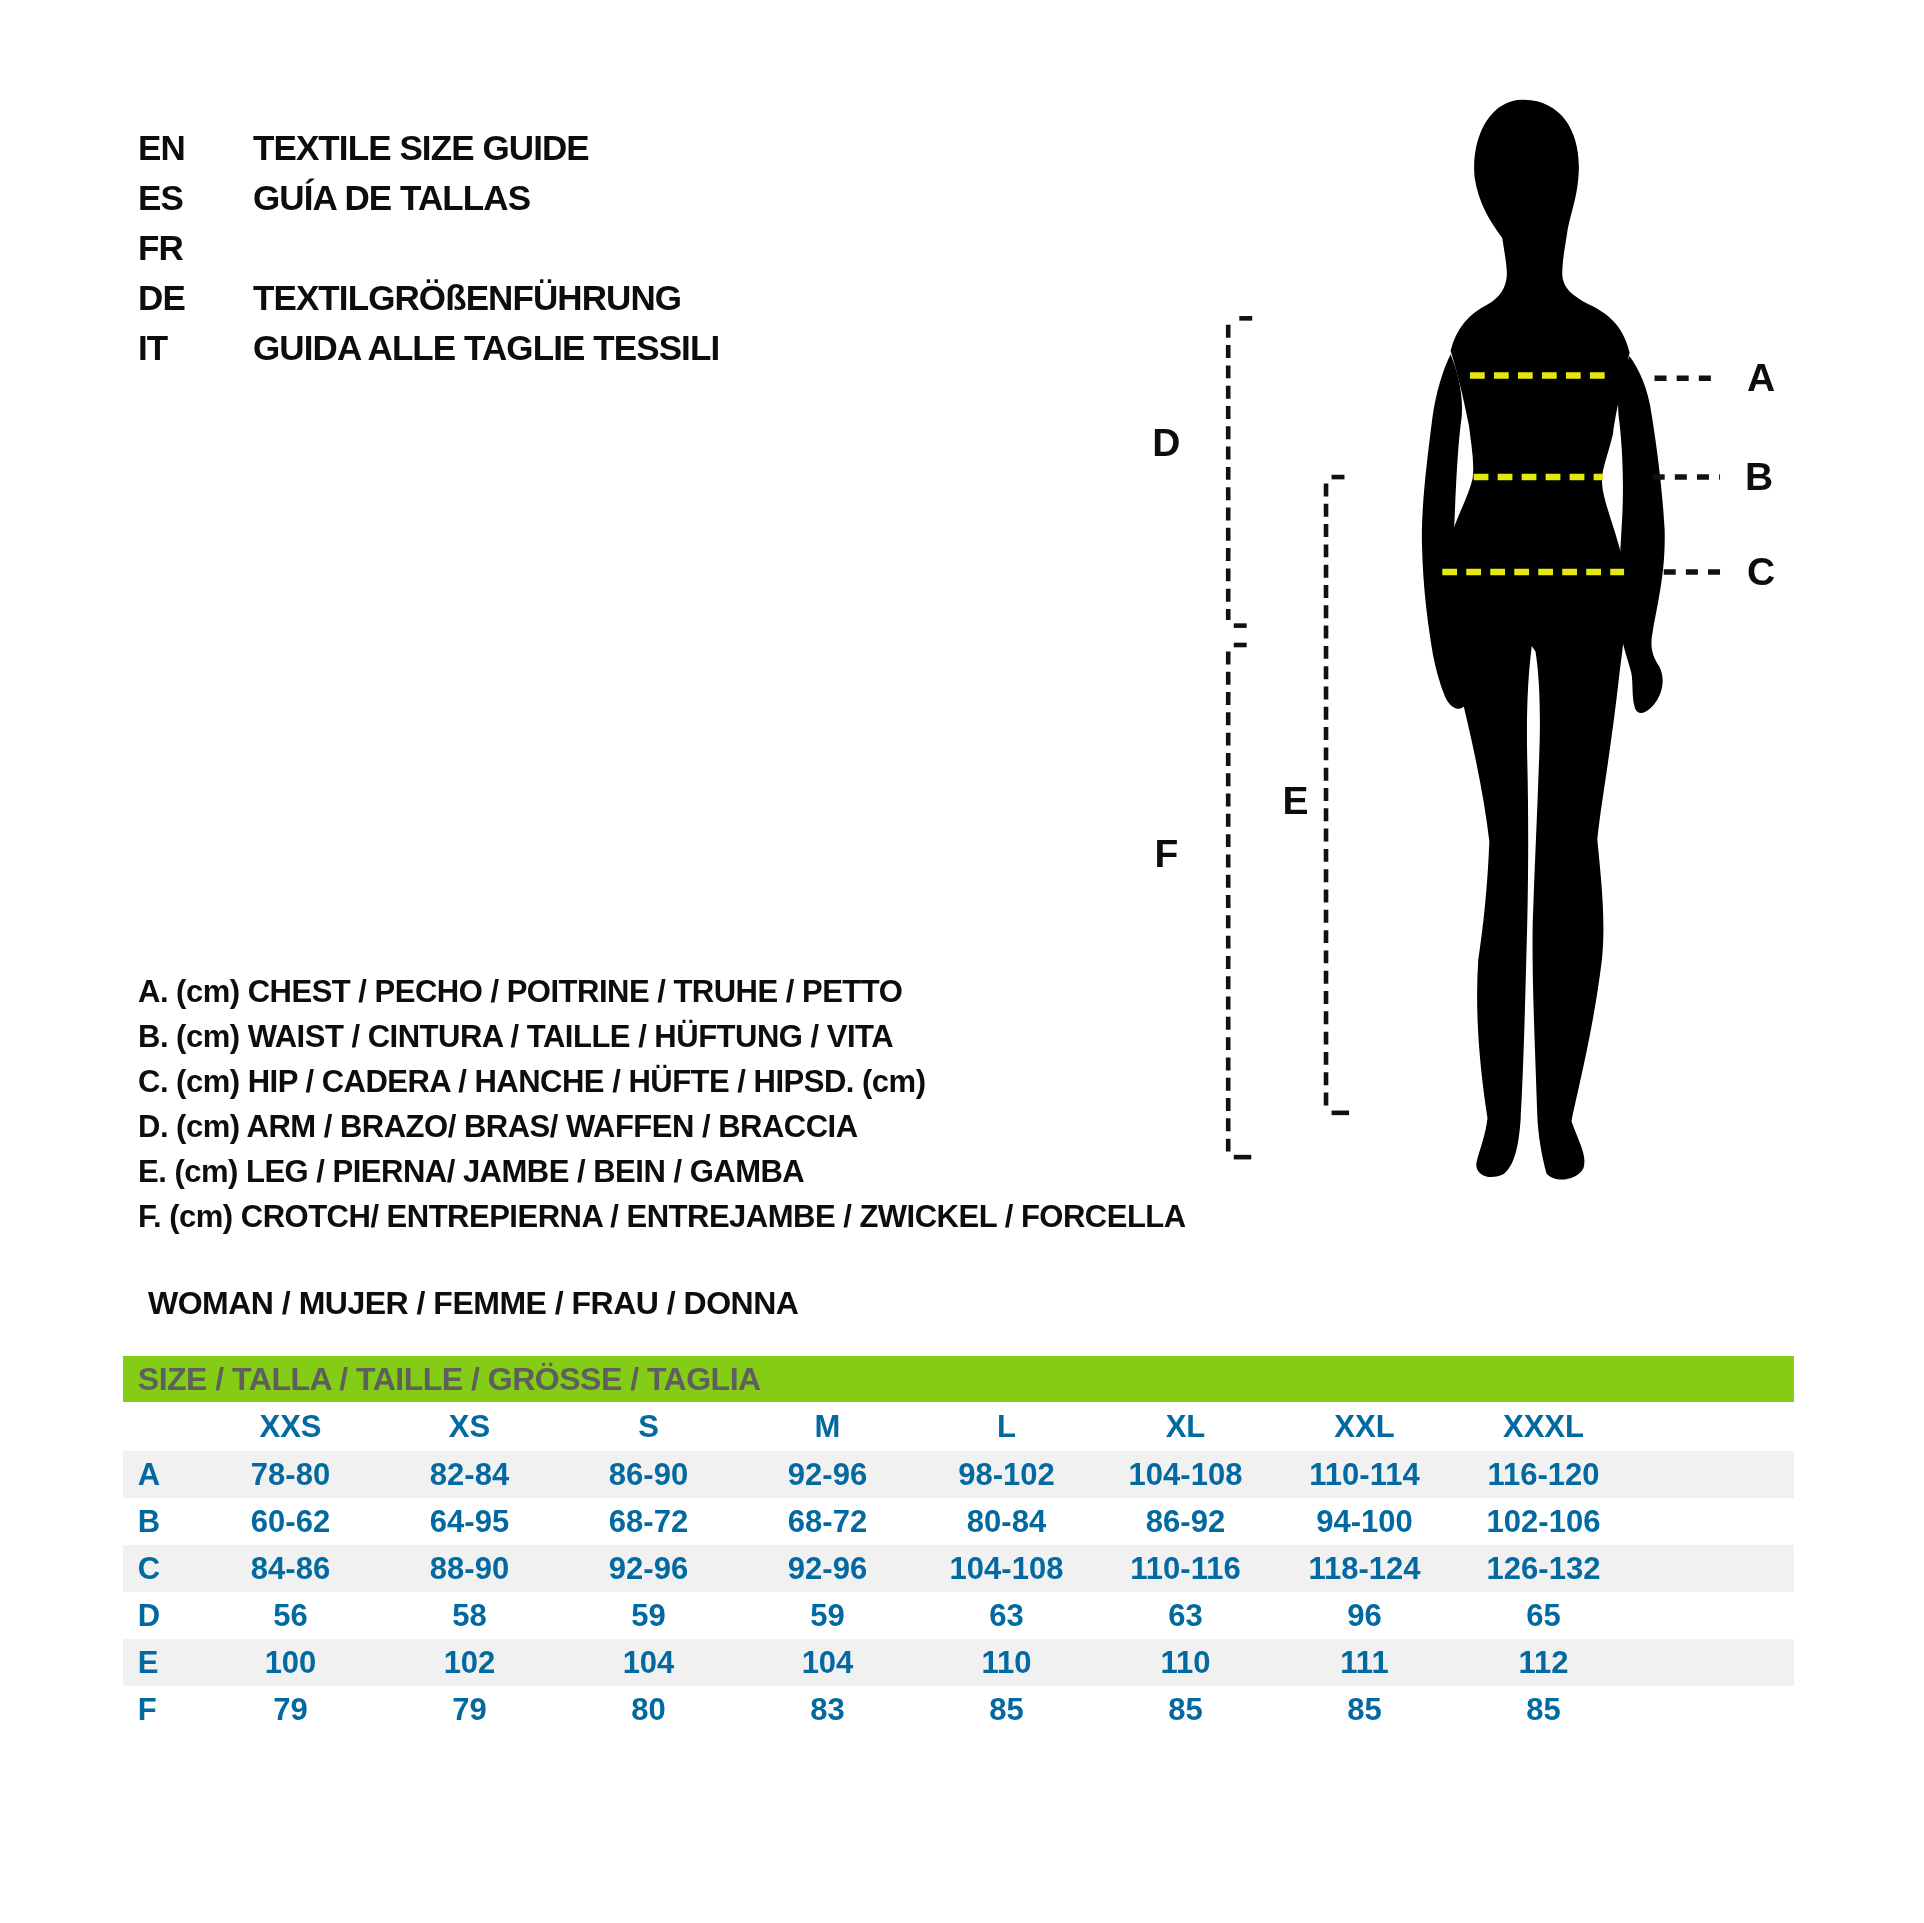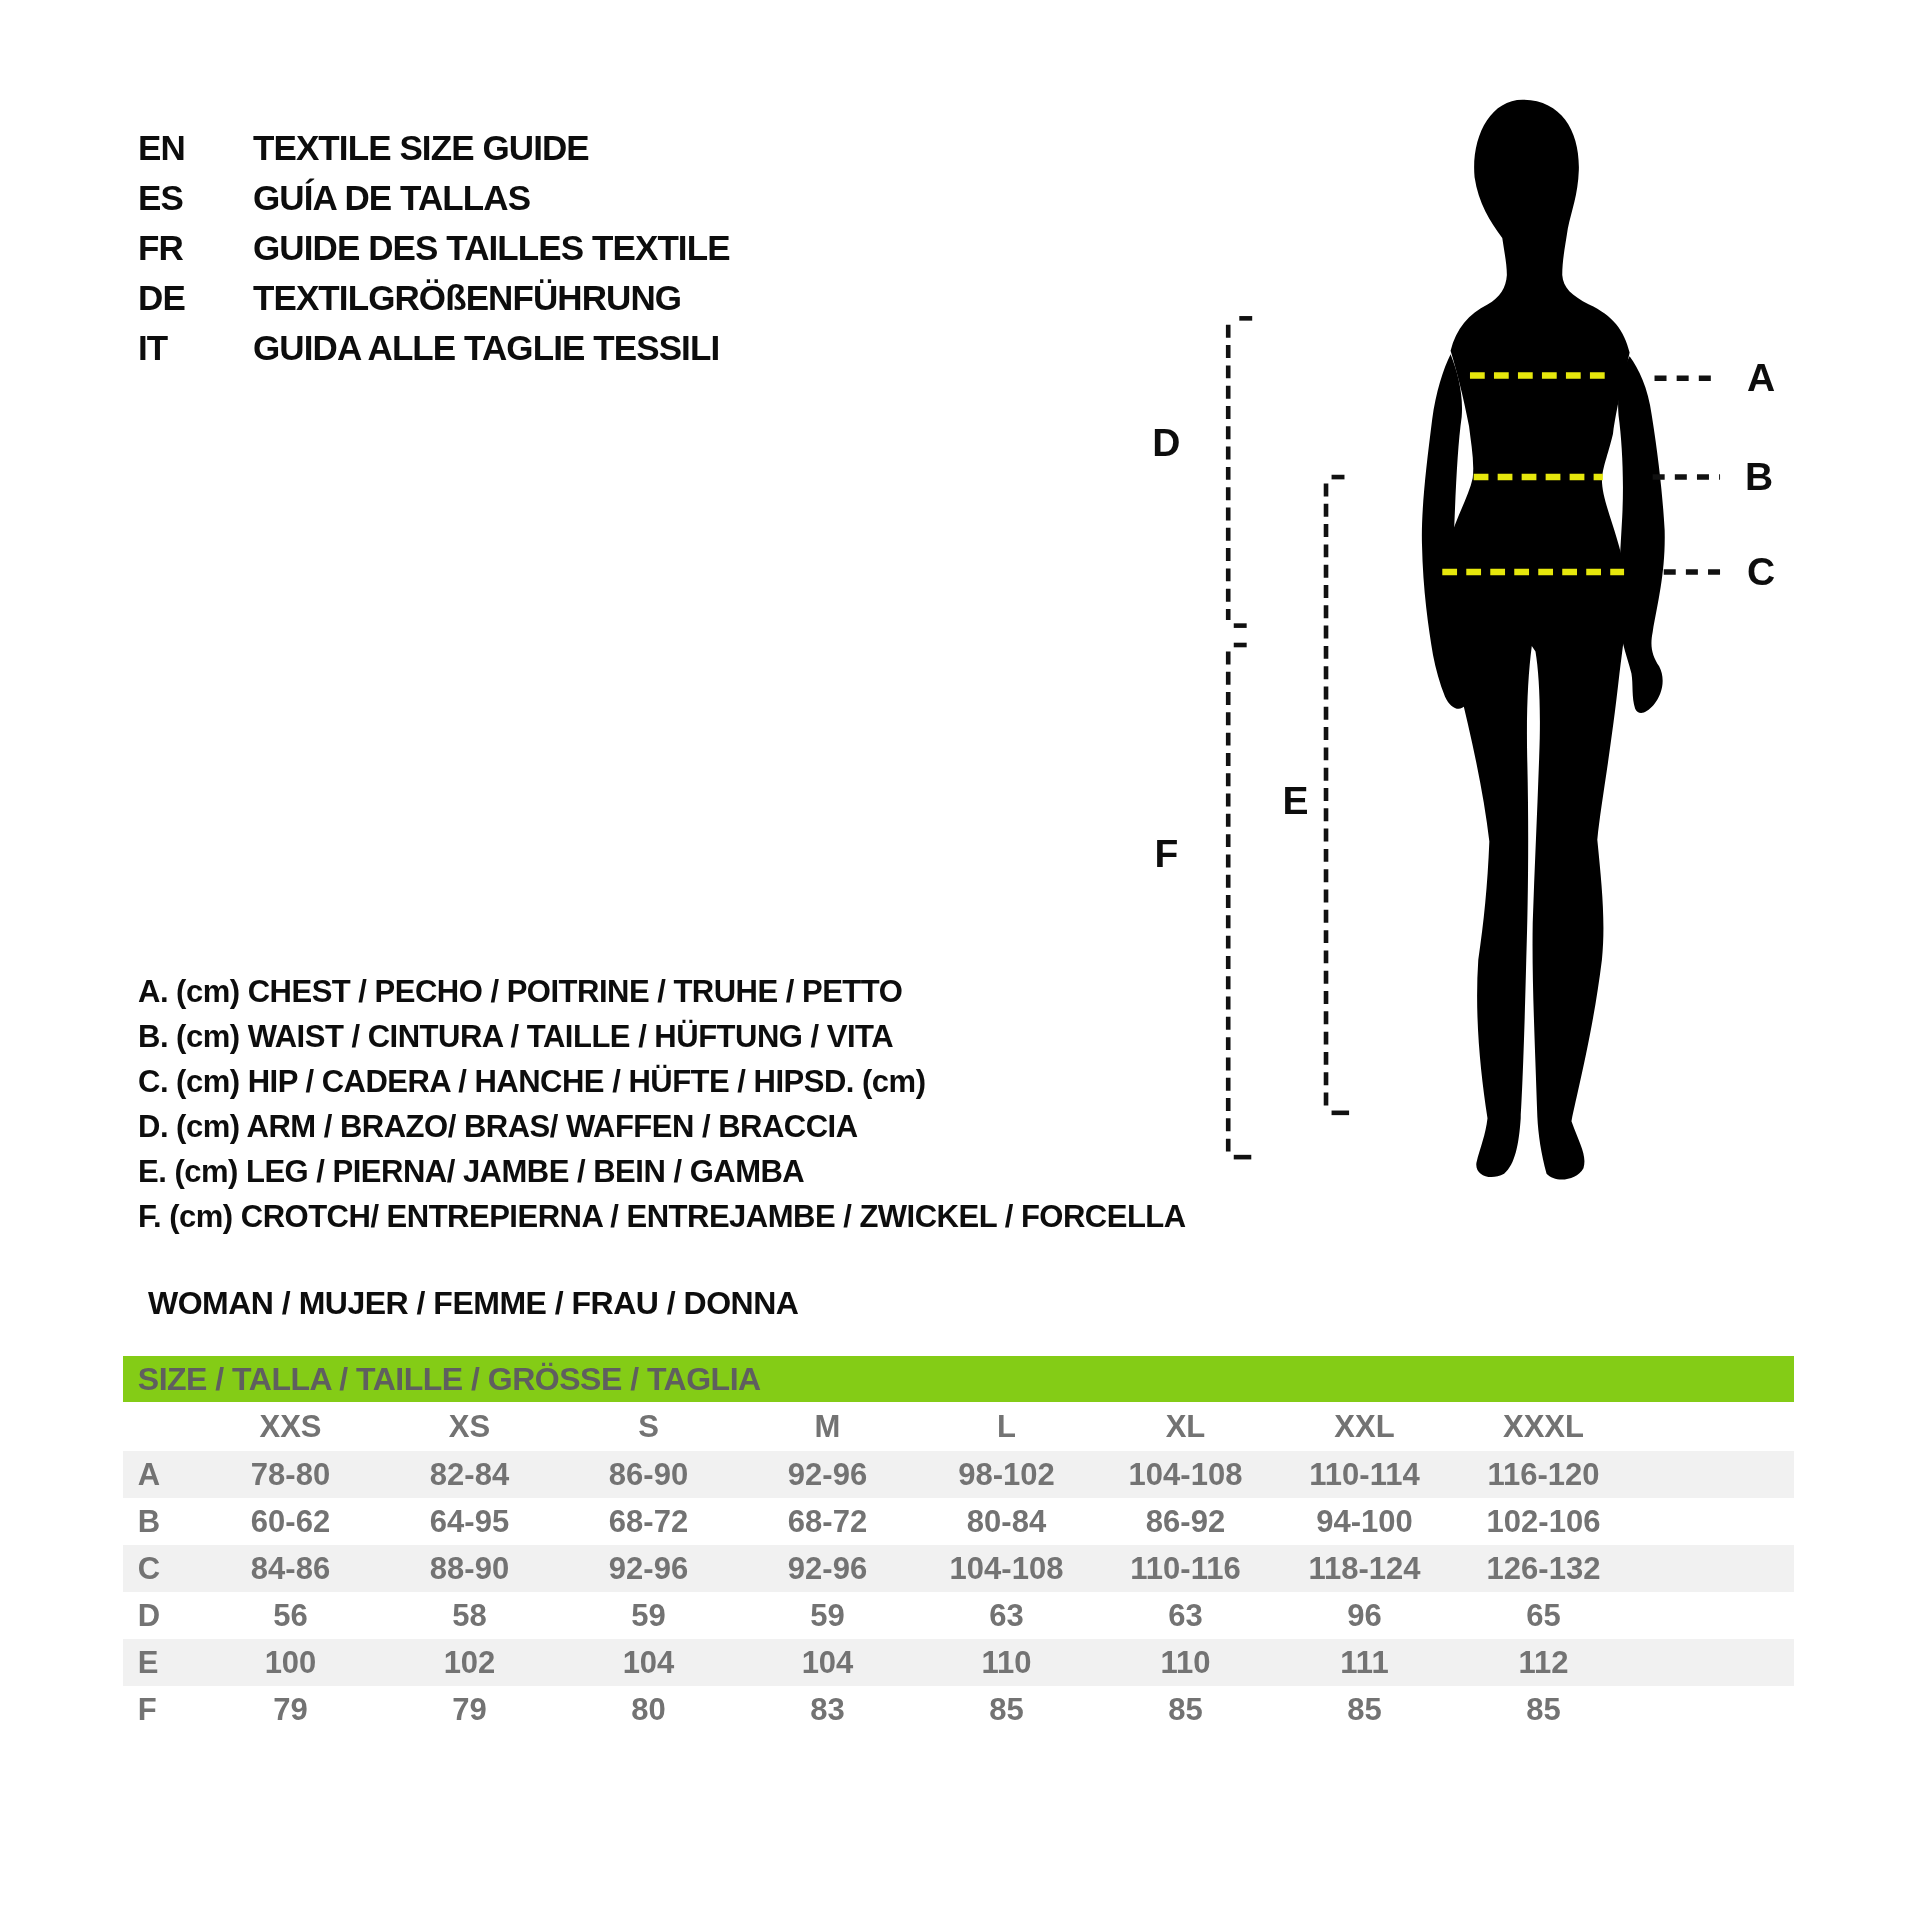--- a/index.html
+++ b/index.html
@@ -43,21 +43,21 @@
   
   .size-table{
     position:absolute;left:123px;top:1356px;width:1671px;
     font-weight:bold;
   }
   .st-title{
     height:46px;background:#84cc16;color:#5f5f5f;
     font-size:32px;line-height:46px;padding-left:14.8px;letter-spacing:-0.5px;
     box-sizing:border-box;white-space:nowrap;
   }
-  .st-row{display:flex;height:47px;align-items:center;color:#737373;font-size:31px;}
+  .st-row{display:flex;height:47px;align-items:center;color:#0369a1;font-size:31px;}
   .st-row.sizes{height:49px;background:#ffffff;}
   .st-row.striped{background:#f1f1f1;}
   .st-label{width:78px;flex:0 0 78px;padding-left:14.8px;box-sizing:border-box;text-align:left;}
   .st-cell{width:179px;flex:0 0 179px;text-align:center;}
   .st-fill{flex:1 1 auto;}
 </style>
 </head>
 <body>
 
 <div class="page">
@@ -66,21 +66,20 @@
     <div class="lang-row">
       <span class="lang-code">EN</span>
       <span class="lang-title">TEXTILE SIZE GUIDE</span>
     </div>
     <div class="lang-row">
       <span class="lang-code">ES</span>
       <span class="lang-title">GUÍA DE TALLAS</span>
     </div>
     <div class="lang-row">
       <span class="lang-code">FR</span>
-      <span class="lang-title">GUIDE DES TAILLES TEXTILE</span>
     </div>
     <div class="lang-row">
       <span class="lang-code">DE</span>
       <span class="lang-title">TEXTILGRÖßENFÜHRUNG</span>
     </div>
     <div class="lang-row">
       <span class="lang-code">IT</span>
       <span class="lang-title">GUIDA ALLE TAGLIE TESSILI</span>
     </div>
   </div>

